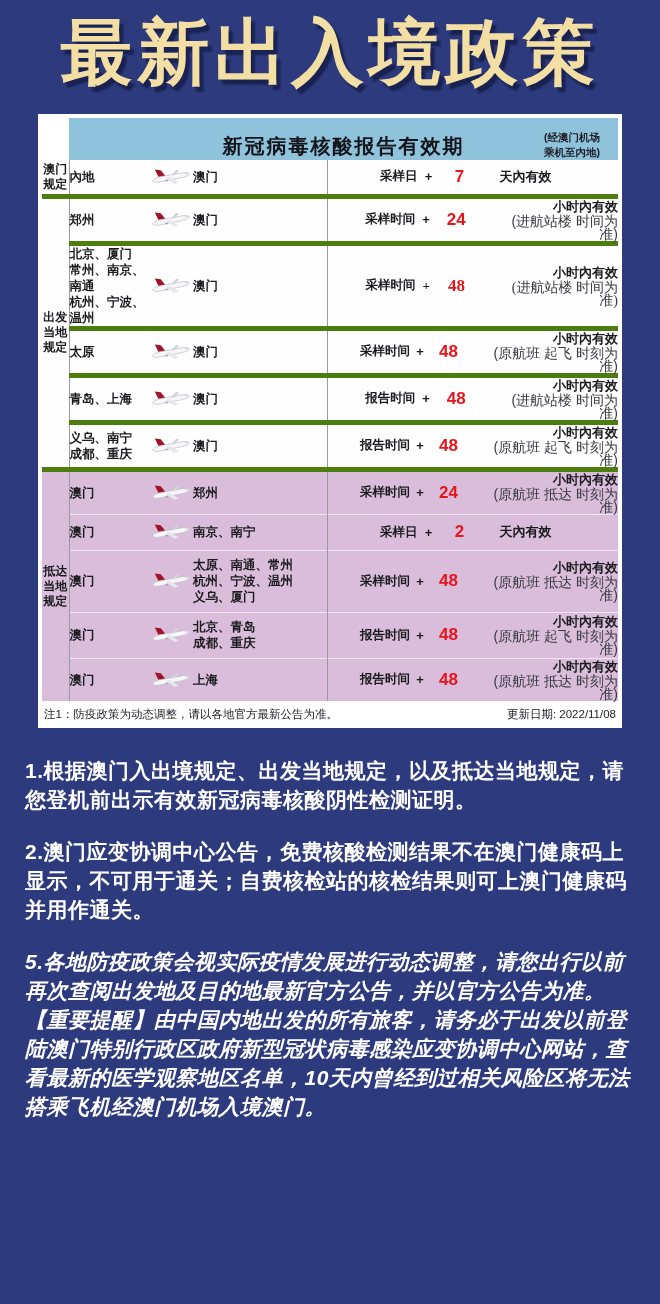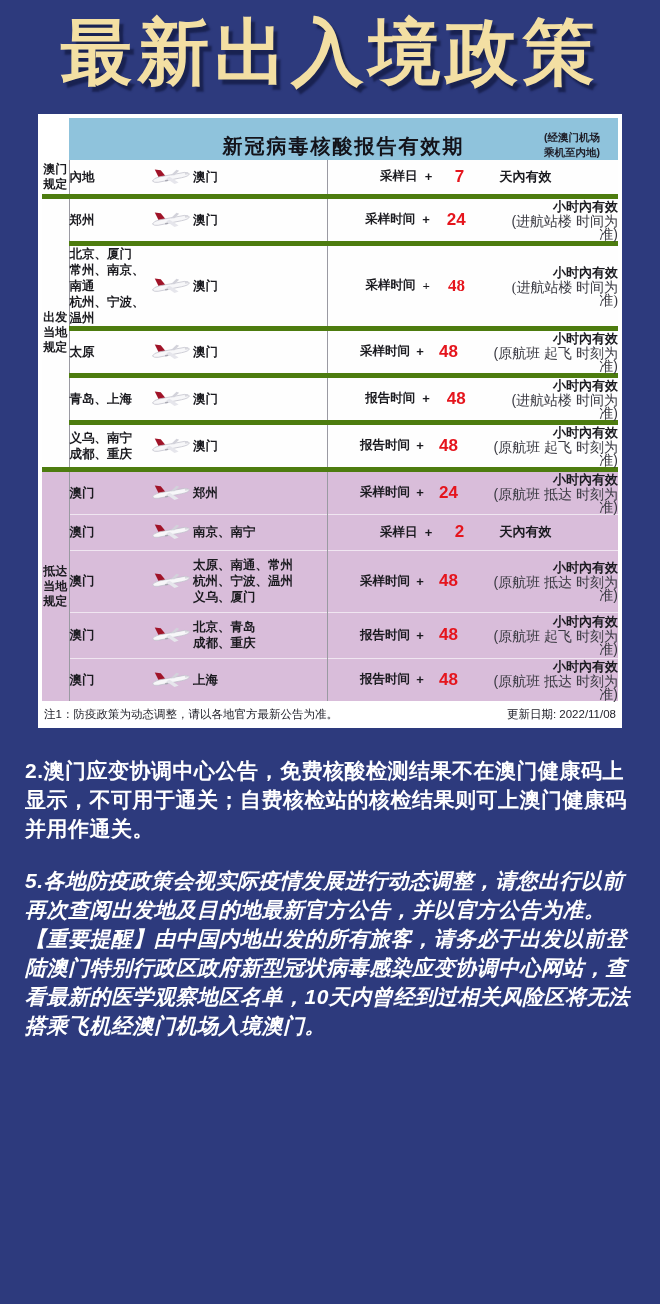--- a/index.html
+++ b/index.html
@@ -331,16 +331,17 @@
   </tbody>
     </table>
 
   <div class="tfoot">
     <span>注1：防疫政策为动态调整，请以各地官方最新公告为准。</span>
     <span>更新日期: 2022/11/08</span>
   </div>
 </div>
 
 <div class="notes">
+  <p>1.根据澳门入出境规定、出发当地规定，以及抵达当地规定，请您登机前出示有效新冠病毒核酸阴性检测证明。</p>
   <p>2.澳门应变协调中心公告，免费核酸检测结果不在澳门健康码上显示，不可用于通关；自费核检站的核检结果则可上澳门健康码并用作通关。</p>
   <p class="tight">5.各地防疫政策会视实际疫情发展进行动态调整，请您出行以前再次查阅出发地及目的地最新官方公告，并以官方公告为准。</p>
   <p class="tight">【重要提醒】由中国内地出发的所有旅客，请务必于出发以前登陆澳门特别行政区政府新型冠状病毒感染应变协调中心网站，查看最新的医学观察地区名单，10天内曾经到过相关风险区将无法搭乘飞机经澳门机场入境澳门。</p>
 </div>
 
 </body></html>

